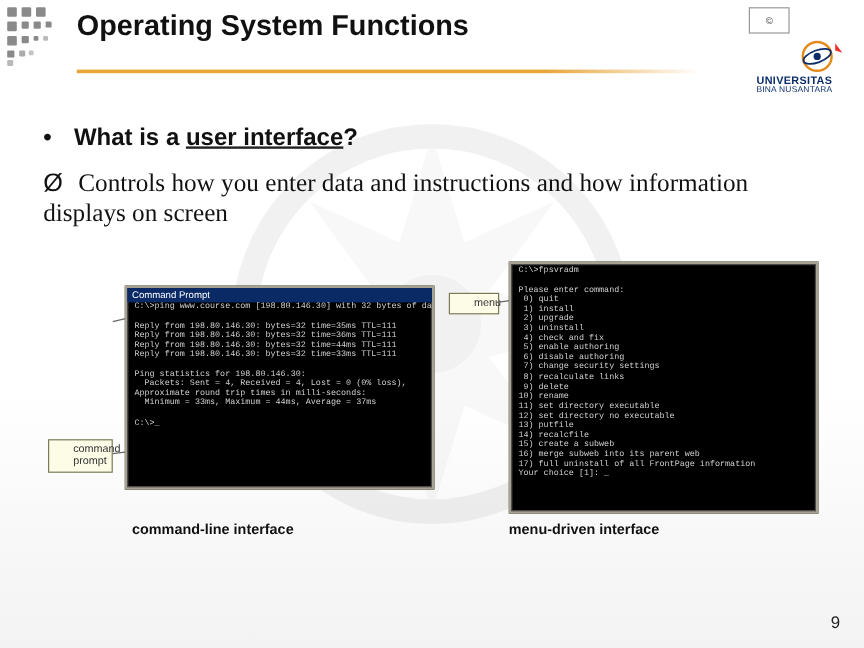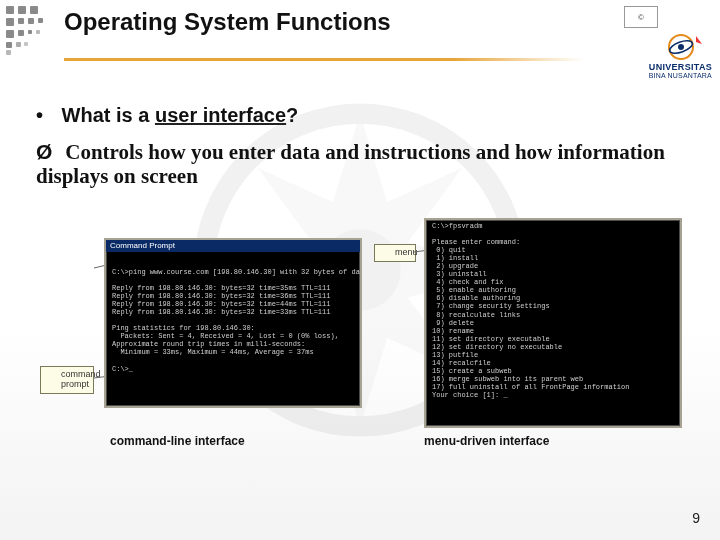--- a/index.html
+++ b/index.html
@@ -55,21 +55,21 @@
     left:0; right:0; top:50px;
     height:3px;
     background:linear-gradient(90deg,#e8a53a 0%,#e8a53a 75%,rgba(232,165,58,0) 100%);
   }
   .logo{
     position:absolute;
     right:8px; top:32px;
     width:100px; height:48px;
     font-size:9px;
     color:#0a2a66;
-    text-align:right;
+    text-align:center;
   }
   .logo svg{display:block;margin-left:auto;}
   .logo-text{font-weight:bold;font-size:9px;letter-spacing:0.3px;color:#0b2e6b;}
   .logo-sub{font-size:7px;color:#0b2e6b;letter-spacing:0.2px;}
 
   
   .bullet1{
     position:absolute;
     top:104px; left:36px;
     font-size:20px;
@@ -79,21 +79,20 @@
   .bullet1 .mark{display:inline-block;width:20px;}
   .bullet1 .ul{ text-decoration:underline; text-decoration-color:#222; }
 
   .bullet2{
     position:absolute;
     top:140px; left:36px; right:28px;
     font-family: "Times New Roman", serif;
     font-size:21px;
     color:#111;
     line-height:1.15;
-    font-weight:bold;
   }
   .bullet2 .mark{display:inline-block;width:24px;font-family:Arial,sans-serif;}
 
   
   .illus{
     position:absolute;
     top:218px; left:46px; right:36px; bottom:72px;
   }
   .callout{
     position:absolute;
@@ -120,21 +119,21 @@
   }
   .term-title{
     background:#0a2a66;
     color:#fff;
     font-size:8px;
     padding:1px 4px;
     font-family:Arial,sans-serif;
     height:12px;
   }
   .term-body{
-    padding:16px 6px;
+    padding:0 6px;
     white-space:pre;
     color:#cfcfcf;
   }
   .caption{
     position:absolute;
     font-family:Arial,sans-serif;
     font-weight:bold;
     font-size:12px;
     color:#111;
   }

